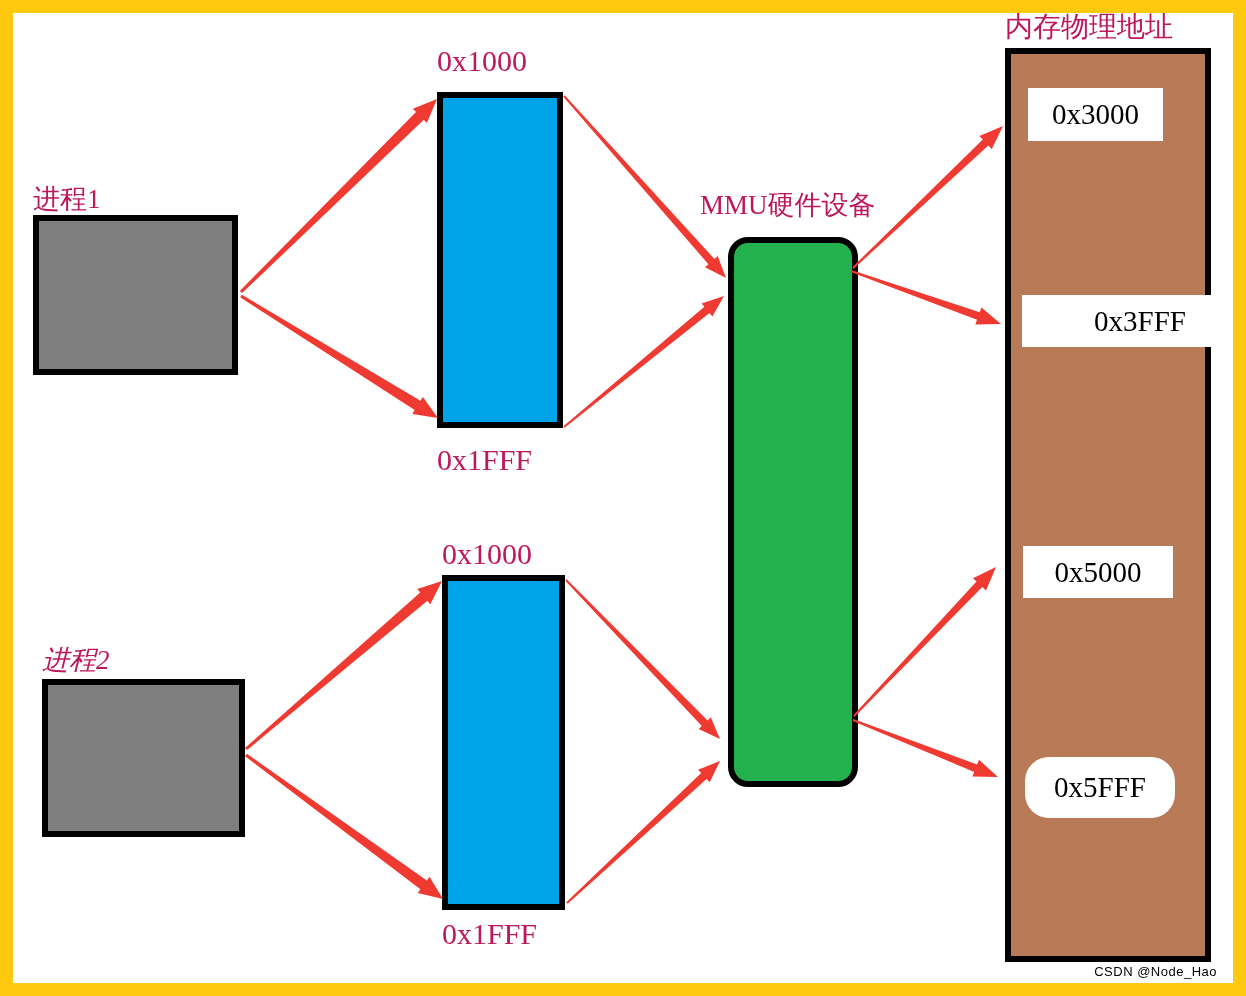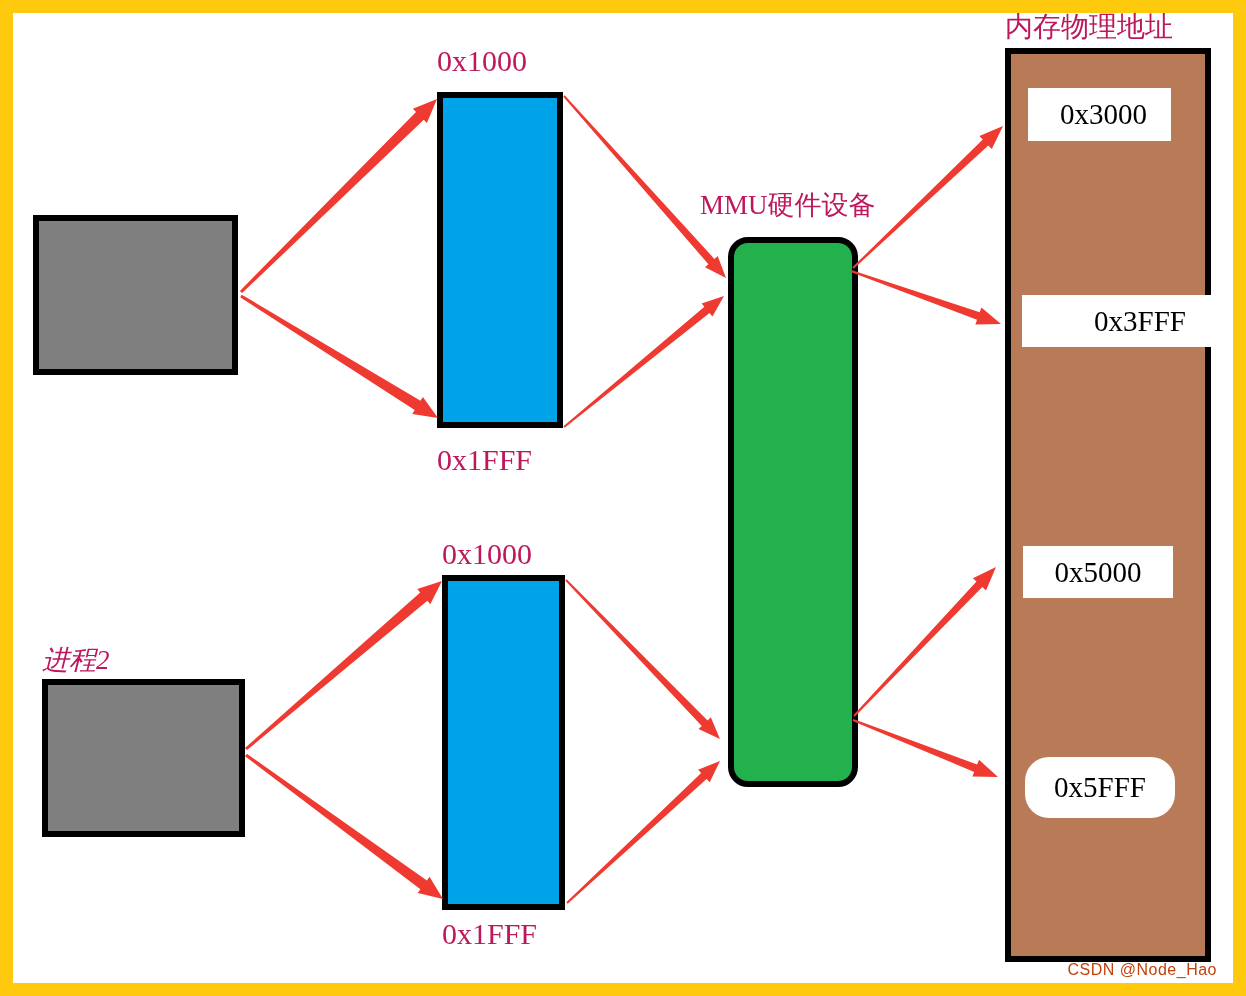--- a/index.html
+++ b/index.html
@@ -34,50 +34,51 @@
     color:#000;
   }
   #arrow-layer{
     position:absolute;left:0;top:0;width:1220px;height:970px;
     pointer-events:none;
   }
   #watermark{
     position:absolute;
     right:16px;bottom:4px;
     font-family:"Liberation Sans","DejaVu Sans",sans-serif;
-    font-size:16px;
-    color:#c2410c;
+    font-size:13px;
+    color:#000000;
     letter-spacing:0.5px;
   }
 </style>
 </head>
 <body>
 
 <div id="canvas">
 
+  <div class="lbl lbl-cn" style="left:20px;top:172px;width:205px;">进程1</div>
   <div class="box proc-box" style="left:20px;top:202px;width:205px;height:160px;"></div>
 
   <div class="lbl lbl-hex" style="left:424px;top:31px;width:126px;">0x1000</div>
   <div class="box virt-box" style="left:424px;top:79px;width:126px;height:336px;"></div>
   <div class="lbl lbl-hex" style="left:424px;top:430px;width:126px;">0x1FFF</div>
 
   <div class="lbl lbl-cn" style="left:29px;top:633px;width:203px;font-style:italic;">进程2</div>
   <div class="box proc-box" style="left:29px;top:666px;width:203px;height:158px;"></div>
 
   <div class="lbl lbl-hex" style="left:429px;top:524px;width:123px;">0x1000</div>
   <div class="box virt-box" style="left:429px;top:562px;width:123px;height:335px;"></div>
   <div class="lbl lbl-hex" style="left:429px;top:904px;width:123px;">0x1FFF</div>
 
   <div class="lbl lbl-cn" style="left:687px;top:178px;width:210px;">MMU硬件设备</div>
   <div class="box mmu-box" style="left:715px;top:224px;width:130px;height:550px;"></div>
 
   <div class="lbl lbl-cn" style="left:992px;top:-1px;width:206px;font-size:28px;">内存物理地址</div>
   <div class="box mem-box" style="left:992px;top:35px;width:206px;height:914px;"></div>
 
-  <div class="addr-chip" style="left:1015px;top:75px;width:135px;height:53px;padding-left:8px;">0x3000</div>
+  <div class="addr-chip" style="left:1015px;top:75px;width:135px;height:53px;">0x3000</div>
   <div class="addr-chip" style="left:1009px;top:282px;width:150px;height:52px;padding-left:43px;">0x3FFF</div>
   <div class="addr-chip" style="left:1010px;top:533px;width:150px;height:52px;">0x5000</div>
   <div class="addr-chip" style="left:1012px;top:744px;width:150px;height:61px;border-radius:24px;">0x5FFF</div>
 
   <svg id="arrow-layer" viewBox="13 13 1220 970">
       <polygon points="242.1,293.1 423.8,119.8 426.9,123.0 437.0,99.0 412.9,108.7 416.0,111.9 239.9,290.9" fill="#EF3A31"></polygon>
       <polygon points="240.2,297.3 414.7,410.0 412.3,413.9 438.0,418.0 422.9,396.9 420.5,400.7 241.8,294.7" fill="#EF3A31"></polygon>
       <polygon points="563.3,96.7 708.4,264.2 705.0,267.2 726.0,278.0 717.7,255.9 714.4,258.9 564.7,95.3" fill="#EF3A31"></polygon>
       <polygon points="564.6,427.8 709.5,313.0 712.4,316.5 724.0,296.0 701.6,303.4 704.4,306.8 563.4,426.2" fill="#EF3A31"></polygon>
       <polygon points="853.7,268.7 988.3,145.4 991.8,149.0 1003.0,126.0 979.4,136.0 982.8,139.6 852.3,267.3" fill="#EF3A31"></polygon>

